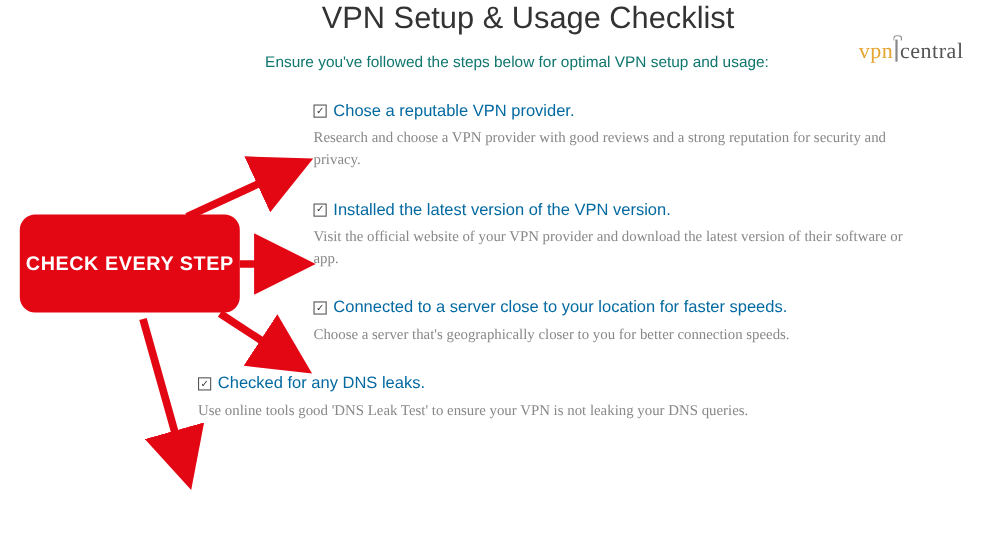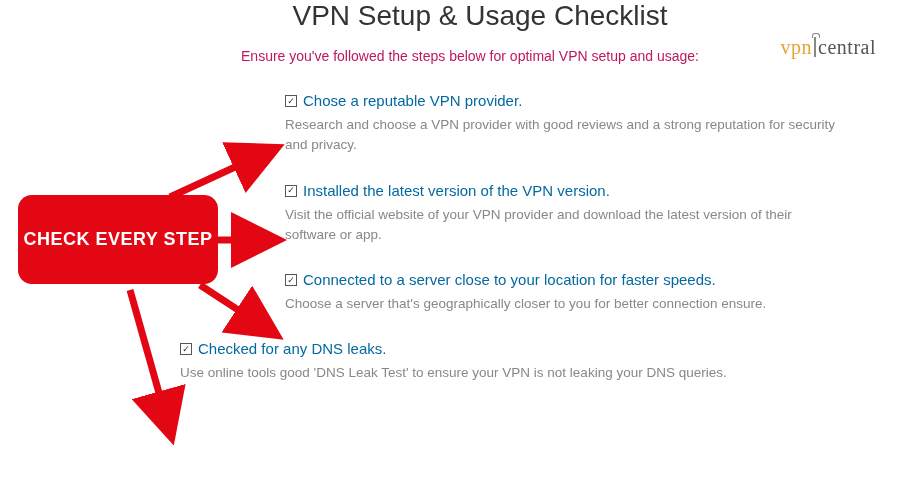--- a/index.html
+++ b/index.html
@@ -42,21 +42,21 @@
     position: absolute;
     top: -4px; left: -2px;
     width: 6px; height: 4px;
     border: 1px solid #888;
     border-bottom: none;
     border-radius: 3px 3px 0 0;
   }
   .logo .central { color: #555; font-weight: 300; }
   .subtitle {
     text-align: center;
-    color: #be185d;
+    color: #0f766e;
     font-size: 14px;
     margin-top: 16px;
     padding-left: 40px;
   }
   .checklist {
     margin-top: 28px;
     padding-left: 285px;
     padding-right: 60px;
   }
   .item { margin-bottom: 26px; }
@@ -81,20 +81,21 @@
   .item-title {
     color: #0369a1;
     font-size: 15px;
     font-weight: 400;
   }
   .item-desc {
     color: #888;
     font-size: 13.5px;
     line-height: 1.5;
     margin-top: 6px;
+    font-family: Liberation Serif, serif;
   }
   .item4 { padding-left: 180px; padding-right: 60px; margin-top: 6px; }
 
   .callout {
     position: absolute;
     left: 18px;
     top: 195px;
     width: 200px;
     height: 89px;
     background: #e30613;
@@ -144,21 +145,21 @@
       <span class="item-title">Installed the latest version of the VPN version.</span>
     </div>
     <div class="item-desc">Visit the official website of your VPN provider and download the latest version of their software or app.</div>
   </div>
 
   <div class="item">
     <div class="item-head">
       <span class="checkbox">✓</span>
       <span class="item-title">Connected to a server close to your location for faster speeds.</span>
     </div>
-    <div class="item-desc">Choose a server that's geographically closer to you for better connection ensure.</div>
+    <div class="item-desc">Choose a server that's geographically closer to you for better connection speeds.</div>
   </div>
 
 </div>
 
 <div class="item item4">
   <div class="item-head">
     <span class="checkbox">✓</span>
     <span class="item-title">Checked for any DNS leaks.</span>
   </div>
   <div class="item-desc">Use online tools good 'DNS Leak Test' to ensure your VPN is not leaking your DNS queries.</div>

